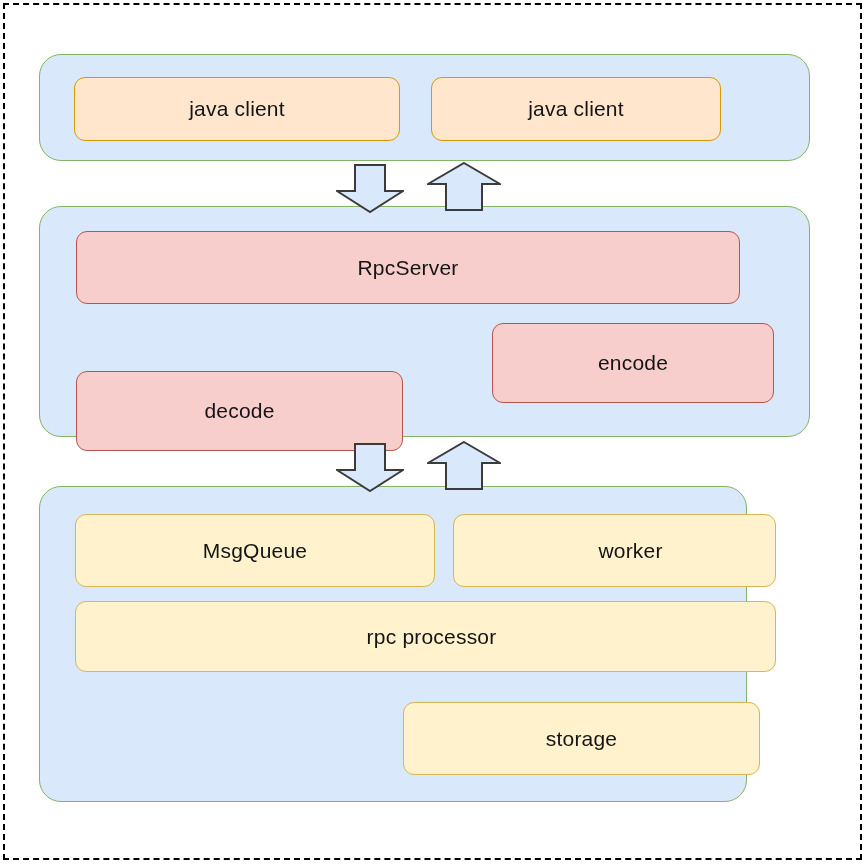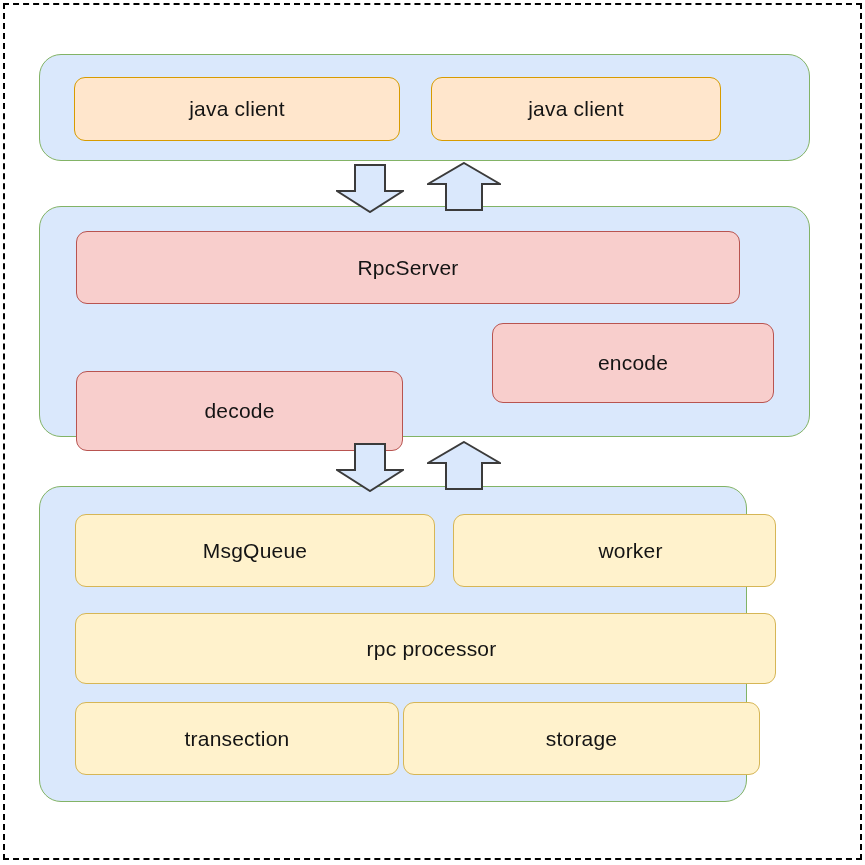--- a/index.html
+++ b/index.html
@@ -53,21 +53,21 @@
   #node-java-client-2 { left: 391px; top: 22px; width: 290px; height: 64px; }
 
   
   #node-rpcserver { left: 36px;  top: 24px;  width: 664px; height: 73px; }
   #node-decode    { left: 36px;  top: 116px; width: 327px; height: 80px; margin-top: 48px; }
   #node-encode    { left: 416px; top: 116px; width: 282px; height: 80px; margin-left: 36px; }
 
   
   #node-msgqueue      { left: 35px;  top: 27px;  width: 360px; height: 73px; }
   #node-worker        { left: 413px; top: 27px;  width: 323px; height: 73px; padding-left: 32px; }
-  #node-rpc-processor { left: 35px;  top: 126px; width: 701px; height: 71px; padding-left: 12px; }
+  #node-rpc-processor { left: 35px;  top: 114px; width: 701px; height: 71px; padding-left: 12px; }
   #node-transection   { left: 35px;  top: 215px; width: 324px; height: 73px; }
   #node-storage       { left: 363px; top: 215px; width: 357px; height: 73px; }
 
   .arrow { position: absolute; }
   #arrow-client-to-server   { left: 336px; top: 164px; }
   #arrow-server-to-client   { left: 427px; top: 162px; }
   #arrow-server-to-process  { left: 336px; top: 443px; }
   #arrow-process-to-server  { left: 427px; top: 441px; }
 
   .arrow svg polygon {
@@ -92,21 +92,20 @@
   <div class="layer" id="layer-server">
     <div class="node red" id="node-rpcserver">RpcServer</div>
     <div class="node red" id="node-decode">decode</div>
     <div class="node red" id="node-encode">encode</div>
   </div>
 
   <div class="layer" id="layer-process">
     <div class="node yellow" id="node-msgqueue">MsgQueue</div>
     <div class="node yellow" id="node-worker">worker</div>
     <div class="node yellow" id="node-rpc-processor">rpc processor</div>
-    <div class="node yellow" id="node-transection">transection</div>
     <div class="node yellow" id="node-storage">storage</div>
   </div>
 
   <div class="arrow" id="arrow-client-to-server">
     <svg width="68" height="49" viewBox="0 0 68 49">
       <polygon points="19,1 49,1 49,27 67,27 34,48 1,27 19,27"></polygon>
     </svg>
   </div>
   <div class="arrow" id="arrow-server-to-client">
     <svg width="74" height="49" viewBox="0 0 74 49">

